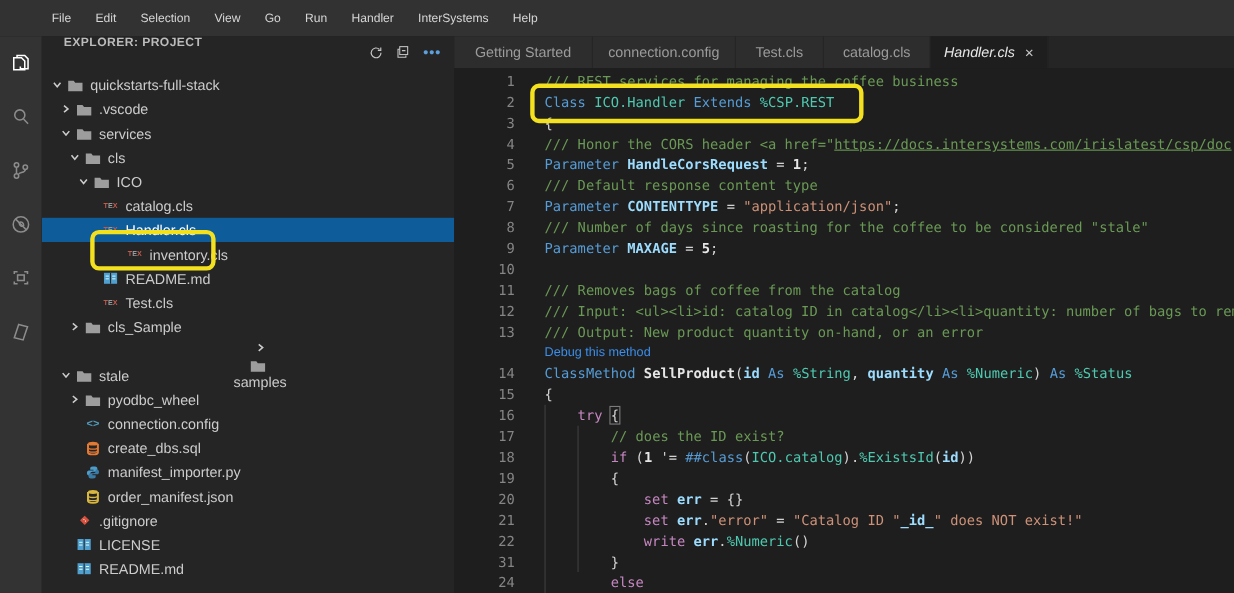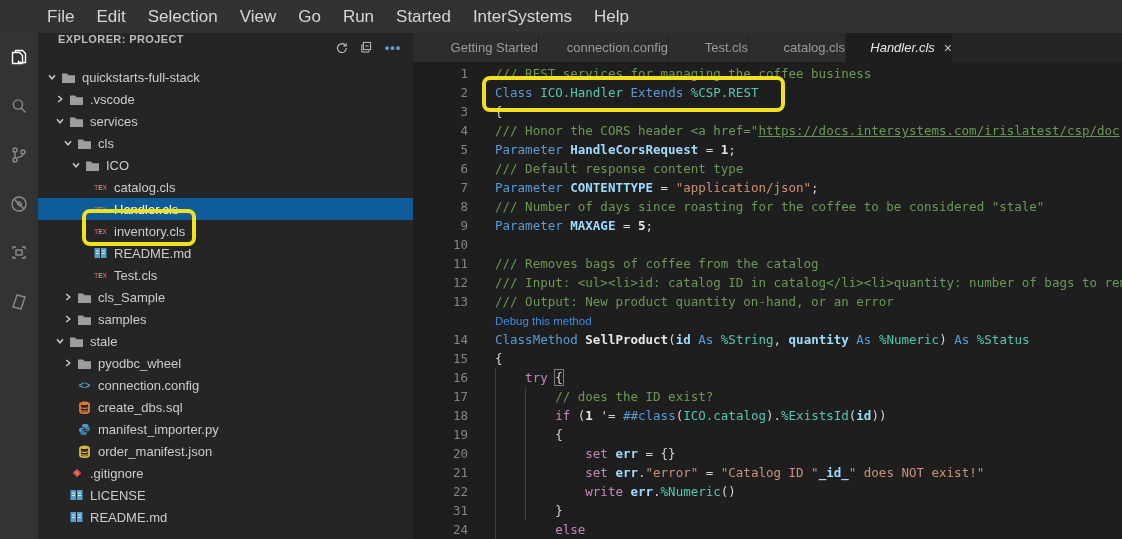--- a/index.html
+++ b/index.html
@@ -3,21 +3,21 @@
 <meta charset="utf-8">
 <style>
   * { margin:0; padding:0; box-sizing:border-box; }
   html,body { width:1122px; height:539px; overflow:hidden; background:#1e1e1e;
               font-family:"Liberation Sans", sans-serif; }
   #stage { position:relative; width:1122px; height:539px; }
 
   
   .menubar { position:absolute; left:0; top:0; width:1122px; height:33px;
              background:#323233; display:flex; align-items:center; padding-left:36px; }
-  .menubar .mitem { color:#d6d6d6; font-size:17px; padding:0 11px; height:33px;
+  .menubar .mitem { color:#d6d6d6; font-size:11px; padding:0 11px; height:33px;
                     display:flex; align-items:center; cursor:default; }
 
   
   .activitybar { position:absolute; left:0; top:33px; width:38px; height:506px;
                  background:#333333; display:flex; flex-direction:column;
                  align-items:center; padding-top:11px; gap:23px; }
   .act-icon { width:26px; height:26px; display:flex; align-items:center; justify-content:center; }
   .act-icon svg { stroke:#8c8c8c; fill:none; stroke-width:1.4; }
   .act-icon.active svg { stroke:#ffffff; }
 
@@ -44,21 +44,21 @@
 
   
   .annot { position:absolute; border:4px solid #f3e11f; border-radius:8px;
            pointer-events:none; z-index:30; }
 
   
   .main { position:absolute; left:413px; top:33px; width:709px; height:506px; }
   .tabbar { position:absolute; left:0; top:0; right:0; height:29px; background:#252526;
             display:flex; }
   .tab { height:29px; background:#2d2d2d; border-right:1px solid #252526;
-         display:flex; align-items:center; justify-content:flex-end;
+         display:flex; align-items:center; justify-content:center;
          font-size:13px; color:#9b9b9b; cursor:pointer; }
   .tab.active { background:#1e1e1e; color:#e8e8e8; font-style:italic; }
   .tab .close { margin-left:9px; font-style:normal; color:#c5c5c5; font-size:14px;
                 line-height:14px; }
 
   .editor { position:absolute; left:0; top:29px; width:709px; height:477px;
             background:#1e1e1e; overflow:hidden; padding-top:2px; position:absolute; }
   .crow { height:19px; display:flex; font-family:"DejaVu Sans Mono","Liberation Mono",monospace;
           font-size:12.5px; line-height:19px; }
   .ln  { width:55px; text-align:right; color:#858585; flex:none; }
@@ -87,21 +87,21 @@
 
 <div id="stage">
 
   <div class="menubar" id="menubar">
       <div class="mitem">File</div>
       <div class="mitem">Edit</div>
       <div class="mitem">Selection</div>
       <div class="mitem">View</div>
       <div class="mitem">Go</div>
       <div class="mitem">Run</div>
-      <div class="mitem">Started</div>
+      <div class="mitem">Handler</div>
       <div class="mitem">InterSystems</div>
       <div class="mitem">Help</div>
     </div>
 
   <div class="activitybar" id="activitybar">
       <div class="act-icon active">
         <svg width="20" height="20" viewBox="0 0 20 20">
           <path d="M6.5 5.5V3.5h7l3 3v9h-7v-2"></path>
           <path d="M3.5 5.5h7l-0 0 3 3v8h-10z"></path>
         </svg>
@@ -239,21 +239,21 @@
           </span>
           <span>catalog.cls</span>
         </div>
         <div class="trow selected" style="padding-left: 38px;">
           <span class="chev"></span>
           <span class="ticon">
             <span style="font-size:6.5px;color:#c15b4d;">T<span style="color:#9a9a9a">E</span>X</span>
           </span>
           <span>Handler.cls</span>
         </div>
-        <div class="trow" style="padding-left: 38px;">
+        <div class="trow" style="padding-left: 60px;">
           <span class="chev"></span>
           <span class="ticon">
             <span style="font-size:6.5px;color:#c15b4d;">T<span style="color:#9a9a9a">E</span>X</span>
           </span>
           <span>inventory.cls</span>
         </div>
         <div class="trow" style="padding-left: 38px;">
           <span class="chev"></span>
           <span class="ticon">
             <svg width="13" height="12" viewBox="0 0 13 12">
@@ -280,21 +280,21 @@
               <polyline points="3.2,2 6.8,5 3.2,8"></polyline>
             </svg>
           </span>
           <span class="ticon">
             <svg width="15" height="13" viewBox="0 0 15 13">
               <path d="M1 2.5h5l1.4 1.8H14V12H1z" fill="#9d9d9d"></path>
             </svg>
           </span>
           <span>cls_Sample</span>
         </div>
-        <div class="trow" style="padding-left: 22px;">
+        <div class="trow" style="padding-left: 22px; flex-direction: column;">
           <span class="chev">
             <svg width="10" height="10" viewBox="0 0 10 10" style="stroke: rgb(204, 204, 204); fill: none;">
               <polyline points="3.2,2 6.8,5 3.2,8"></polyline>
             </svg>
           </span>
           <span class="ticon">
             <svg width="15" height="13" viewBox="0 0 15 13">
               <path d="M1 2.5h5l1.4 1.8H14V12H1z" fill="#9d9d9d"></path>
             </svg>
           </span>

